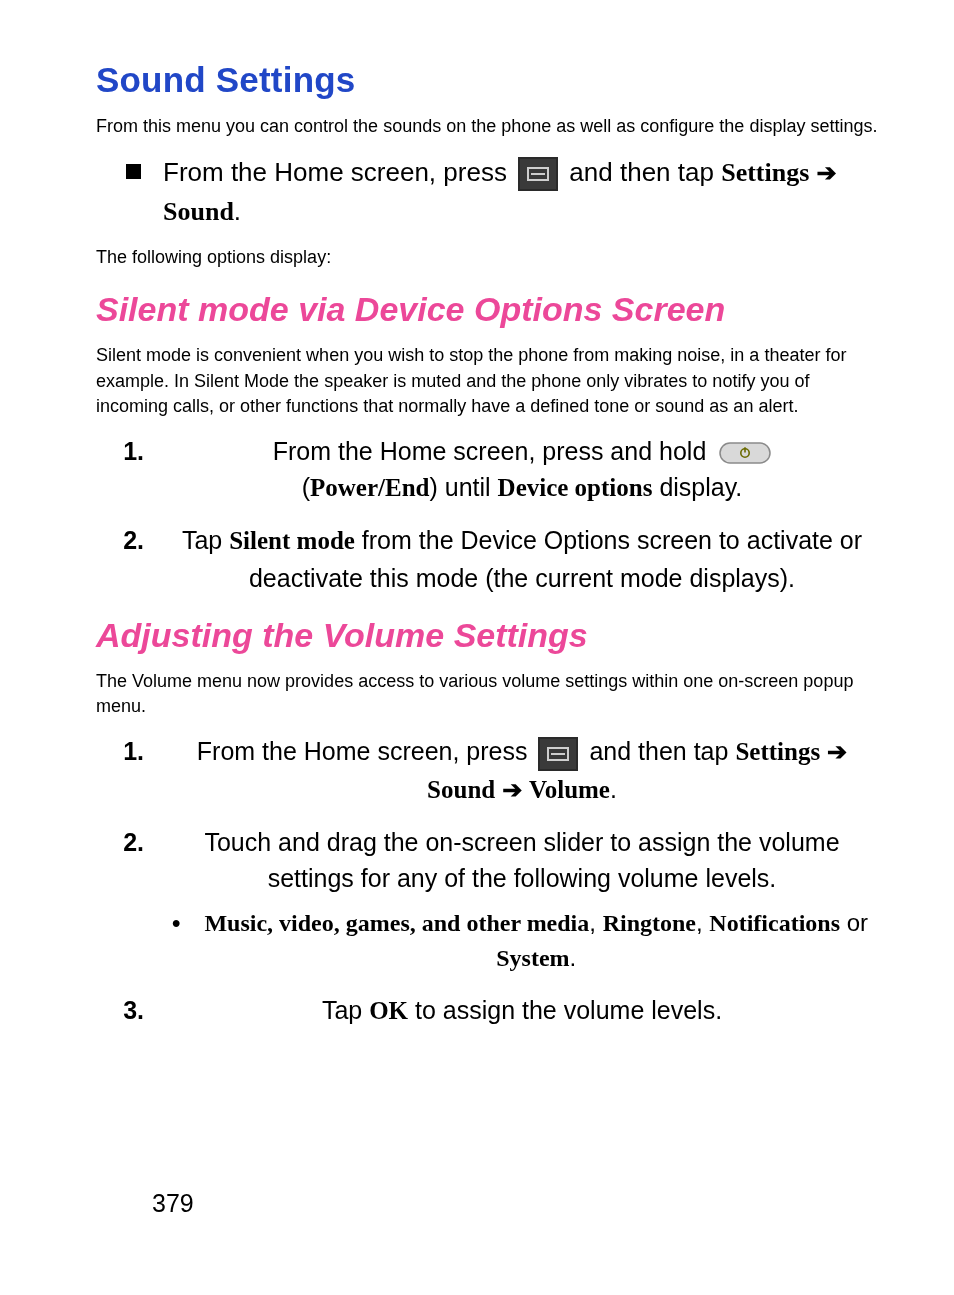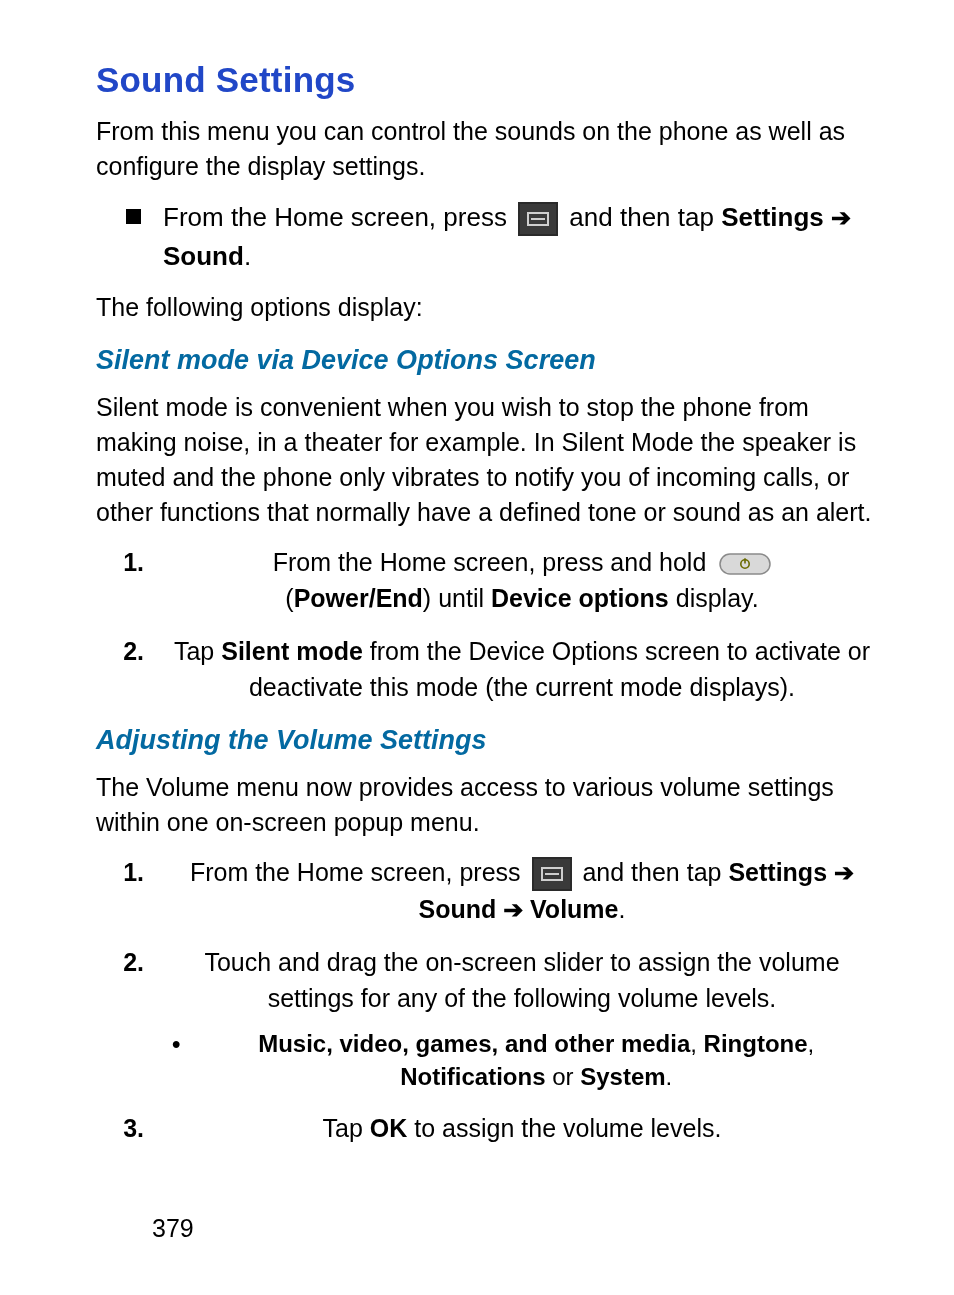--- a/index.html
+++ b/index.html
@@ -18,34 +18,34 @@
   }
   h1.main-heading {
     color: #2147c7;
     font-family: Arial, Helvetica, sans-serif;
     font-weight: 900;
     font-size: 35px;
     margin: 0 0 14px 0;
     letter-spacing: 0.2px;
   }
   h2.sub-heading {
-    color: #0369a1;
+    color: #ec4899;
     font-family: Arial, Helvetica, sans-serif;
     font-style: italic;
     font-weight: 800;
-    font-size: 27px;
+    font-size: 34px;
     margin: 20px 0 14px 0;
   }
   p.body {
-    font-size: 25px;
+    font-size: 18px;
     line-height: 1.4;
     margin: 10px 0 14px 0;
     font-family: Arial, Helvetica, sans-serif;
   }
-  .bold-c { font-weight: 700; font-family: Liberation Sans, sans-serif; font-stretch: condensed; }
+  .bold-c { font-weight: 700; font-family: Liberation Serif, serif; font-stretch: condensed; }
 
   
   .sq-list {
     margin: 8px 0 14px 0;
     padding: 0;
   }
   .sq-item {
     display: flex;
     align-items: flex-start;
     gap: 22px;
@@ -134,21 +134,21 @@
   .power-icon {
     display:inline-block;
     vertical-align: middle;
     margin-left:6px;
   }
   .power-icon svg { display:block; }
 
   .page-number {
     position: absolute;
     left: 152px;
-    bottom: 52px;
+    bottom: 77px;
     font-size: 25px;
     font-family: Arial, sans-serif;
   }
 </style>
 </head>
 <body>
 
 <div class="page">
 
   <h1 class="main-heading">Sound Settings</h1>

